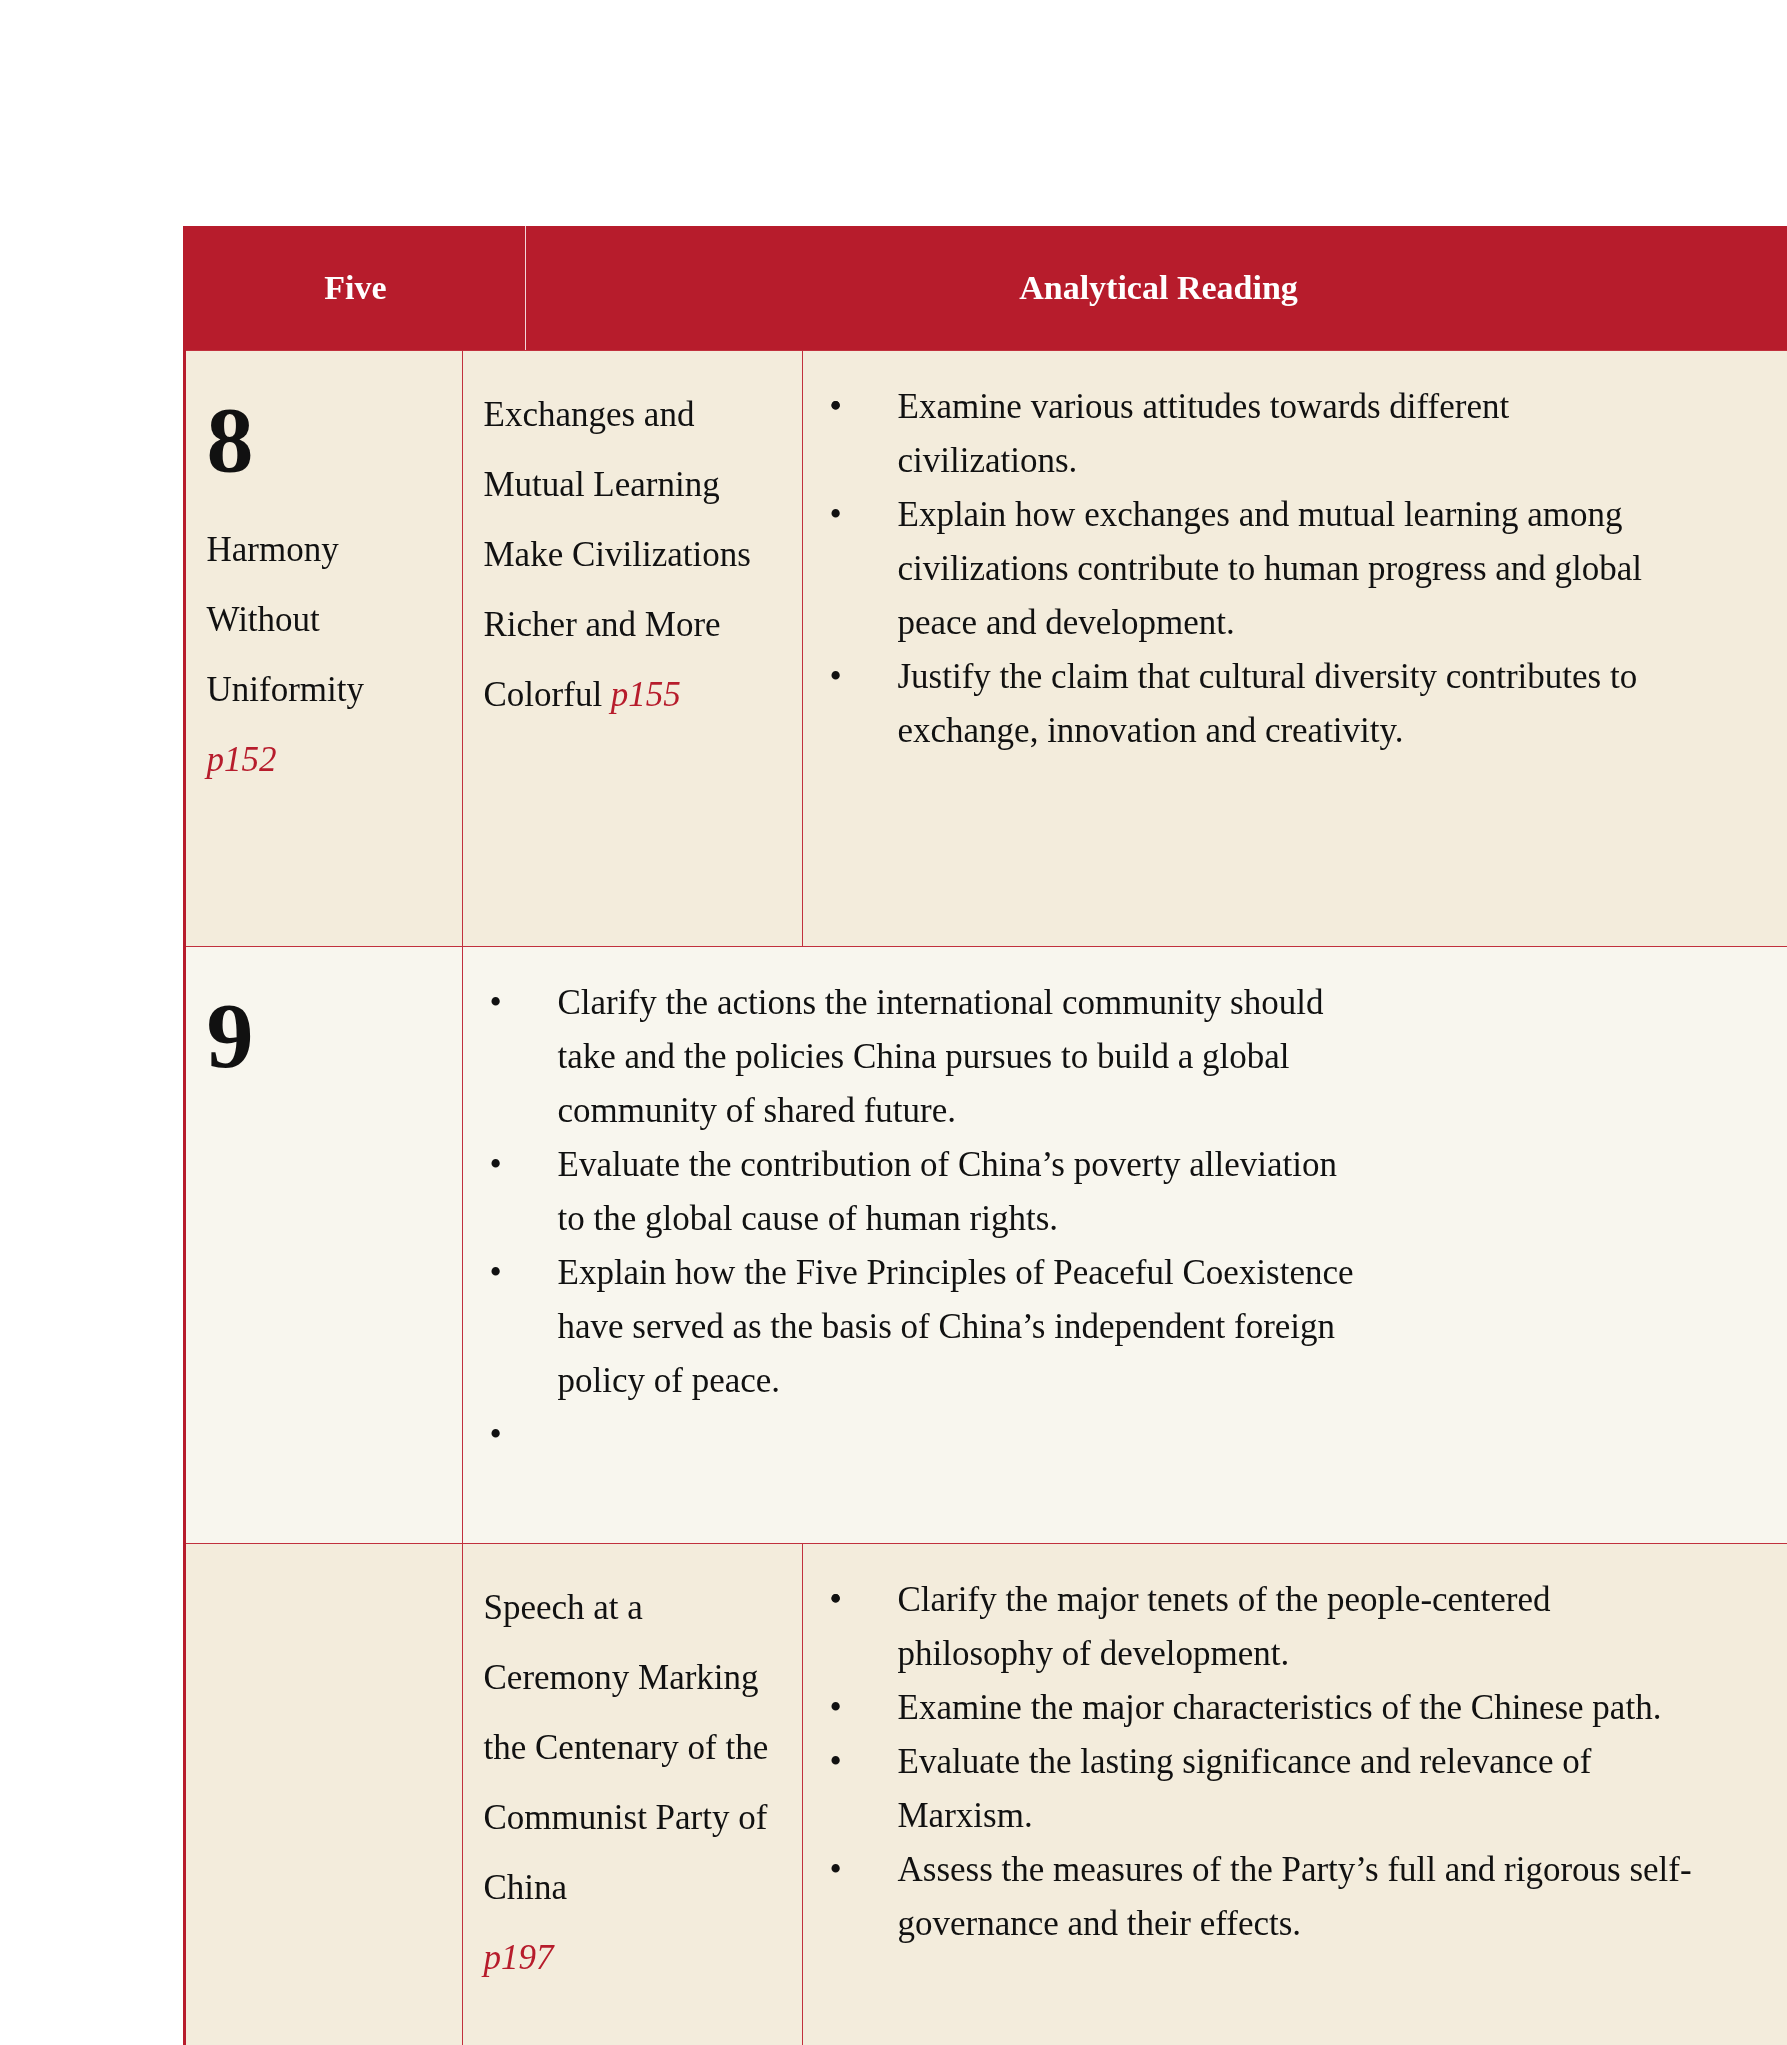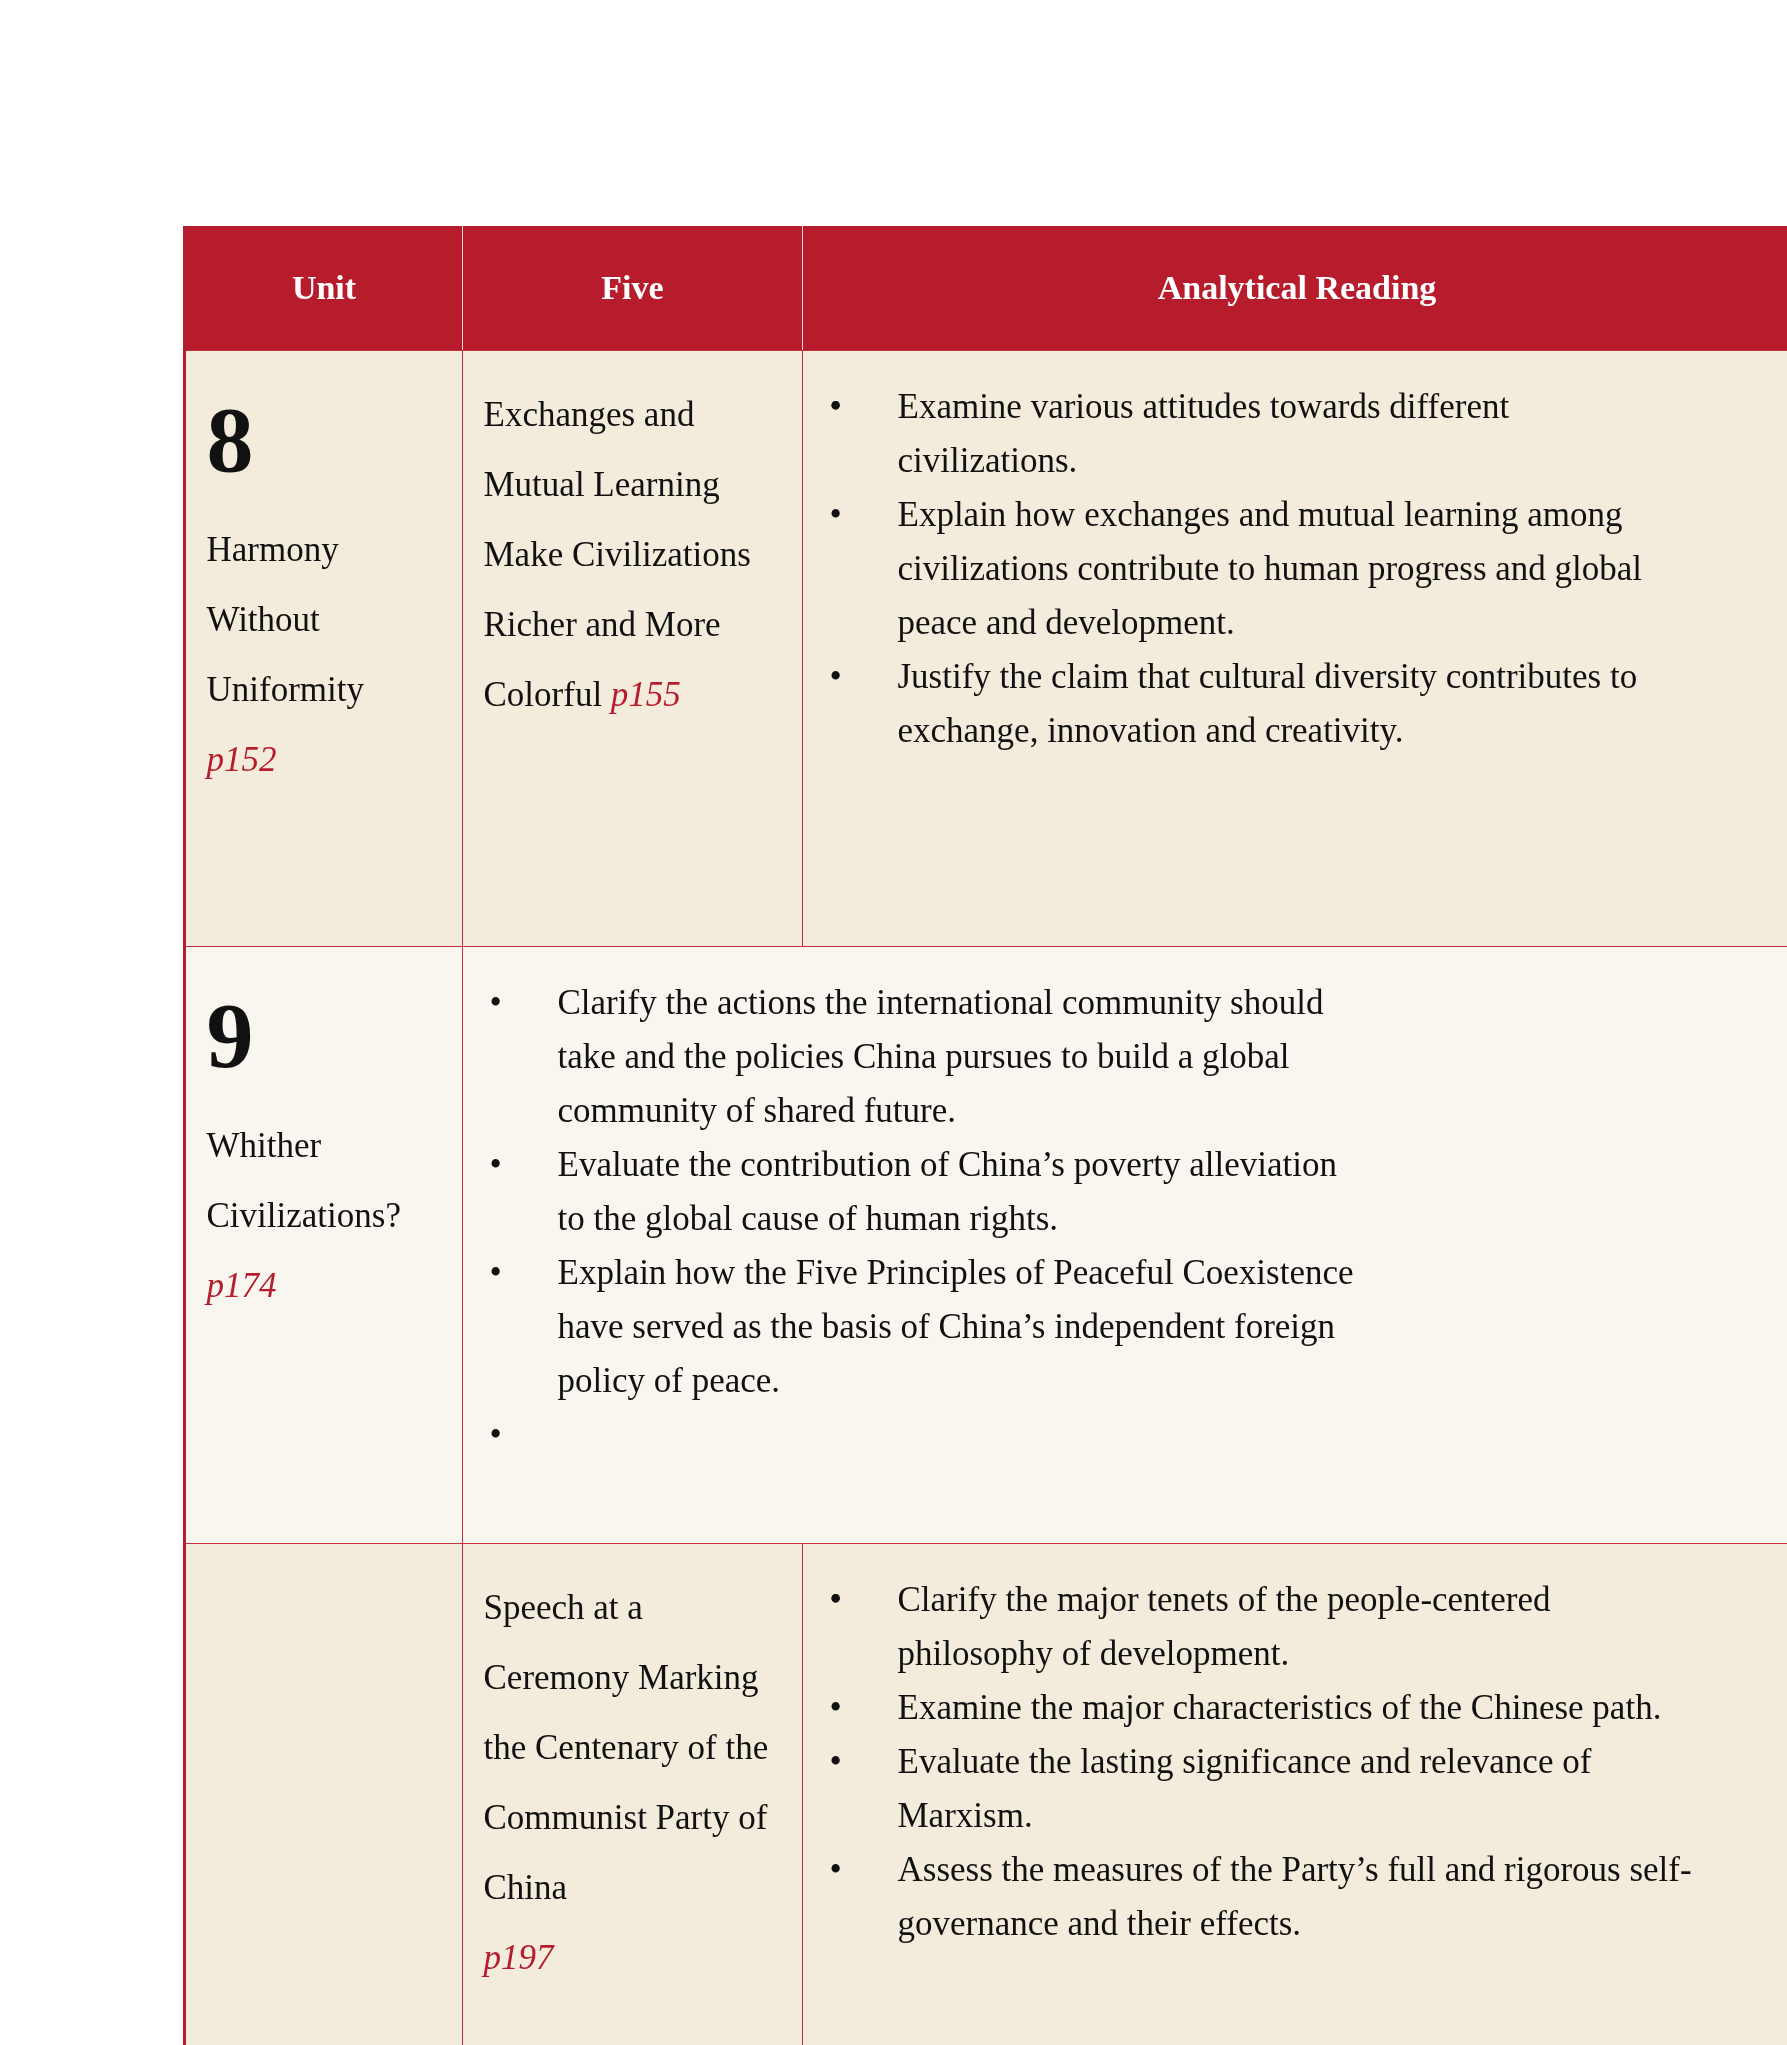--- a/index.html
+++ b/index.html
@@ -39,21 +39,20 @@
   }
   ul.reading li .bullet {
     position: absolute; left: 0; top: 0; width: 24.5px; text-align: center;
   }
 </style>
 </head>
 <body>
 
 <div class="table">
   <div class="hdr">
-    <div class="c1">Unit</div>
     <div class="c2">Five</div>
     <div class="c3">Analytical Reading</div>
   </div>
 
   <div class="row odd" style="height:596px">
     <div class="c1">
       <div class="unit-num">8</div>
       <div class="txt" style="max-width:172px">
         <span>Harmony Without Uniformity</span><br>
         <span class="pg">p152</span>
@@ -71,24 +70,20 @@
         <li><span class="bullet">•</span><span>Examine various attitudes towards different civilizations.</span></li>
         <li><span class="bullet">•</span><span>Explain how exchanges and mutual learning among civilizations contribute to human progress and global peace and development.</span></li>
         <li><span class="bullet">•</span><span>Justify the claim that cultural diversity contributes to exchange, innovation and creativity.</span></li>
       </ul>
     </div>
   </div>
 
   <div class="row even" style="height:597px">
     <div class="c1">
       <div class="unit-num">9</div>
-      <div class="txt" style="max-width:213px">
-        <span>Whither Civilizations?</span><br>
-        <span class="pg">p174</span>
-      </div>
     </div>
     <div class="c3">
       <ul class="reading">
         <li><span class="bullet">•</span><span>Clarify the actions the international community should take and the policies China pursues to build a global community of shared future.</span></li>
         <li><span class="bullet">•</span><span>Evaluate the contribution of China’s poverty alleviation to the global cause of human rights.</span></li>
         <li><span class="bullet">•</span><span>Explain how the Five Principles of Peaceful Coexistence have served as the basis of China’s independent foreign policy of peace.</span></li>
         <li><span class="bullet">•</span></li>
       </ul>
     </div>
   </div>

